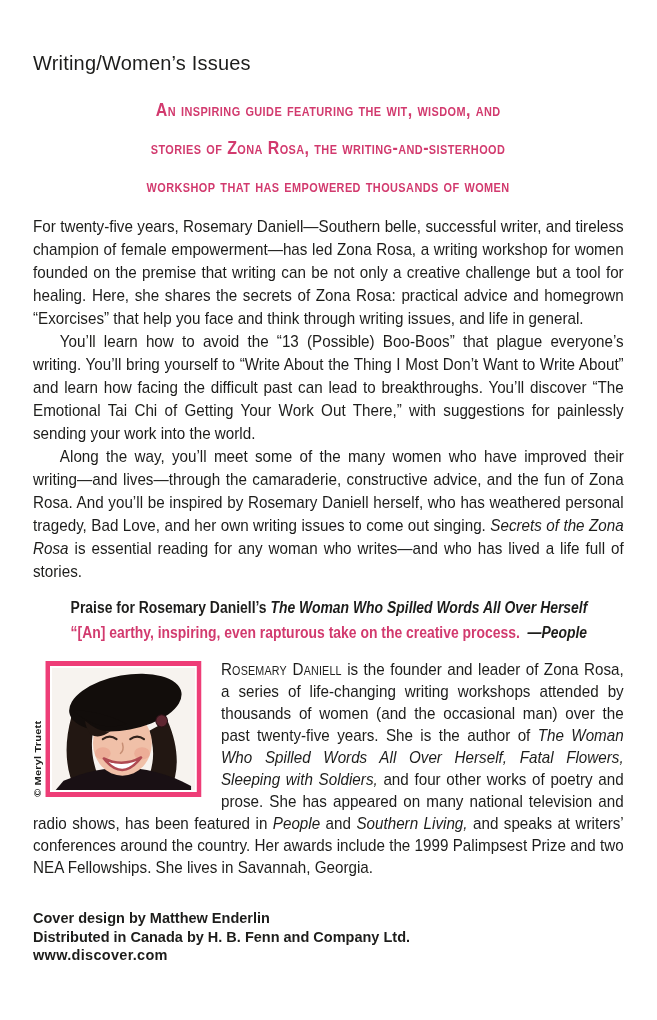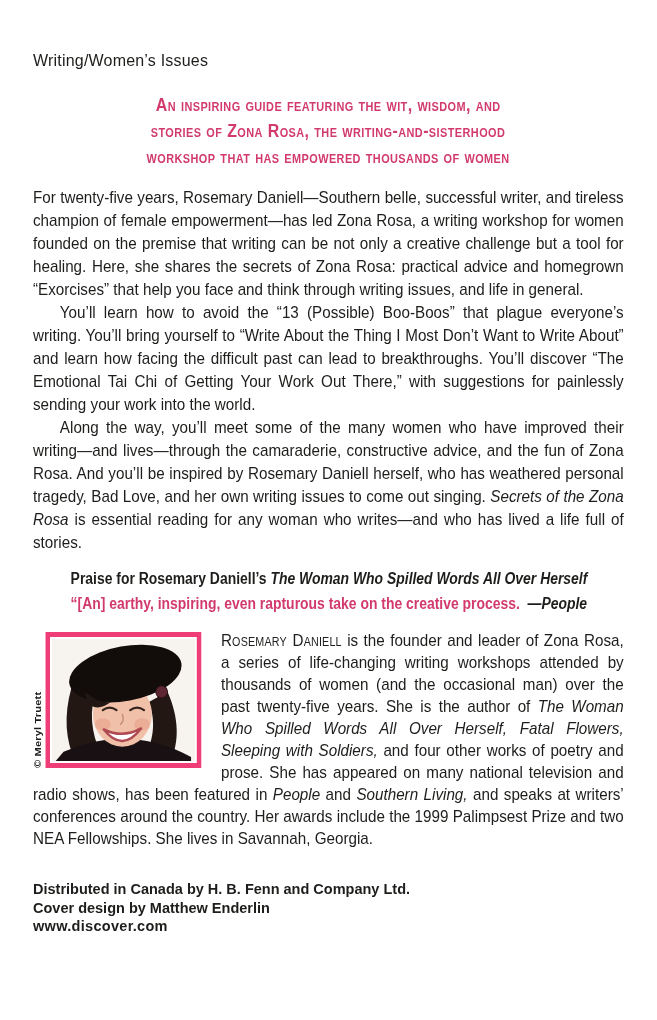--- a/index.html
+++ b/index.html
@@ -6,29 +6,29 @@
   .page {
     position:relative;
     width:657px; height:1020px;
     background:#ffffff;
     box-sizing:border-box;
     padding:52px 33px 0 33px;
     font-family:"Liberation Sans", sans-serif;
     color:#1d1d1b;
     overflow:hidden;
   }
-  .category { font-size:16px; letter-spacing:.2px; }
+  .category { font-size:20px; letter-spacing:.2px; }
 
   .tagline {
     margin-top:22px;
     display:flex; flex-direction:column; align-items:center;
     color:#d23a6e;
     font-weight:700;
     font-variant:small-caps;
-    font-size:19px; line-height:26px; letter-spacing:.5px;
+    font-size:19px; line-height:26px; letter-spacing:.5px;gap:12px;
   }
   .tagline-line { white-space:nowrap; transform:scaleX(.84); transform-origin:center; }
 
   .synopsis {
     margin-top:16px;
     width:660px;
     transform:scaleX(.895); transform-origin:0 0;
     font-size:17px; line-height:23px;
     text-align:justify;
   }
@@ -131,18 +131,18 @@
           <path d="M72,74 Q74,81 70,84" stroke="#c78e74" stroke-width="1.5" fill="none" stroke-linecap="round"></path>
 
           <path d="M53,89 Q72,112 91,88 Q72,98 53,89 Z" fill="#ffffff" stroke="#b04a52" stroke-width="2.5" stroke-linejoin="round"></path>
         </svg>
       </div>
     </div>
     <span><span class="seg-sc">Rosemary Daniell</span><span> is the founder and leader of Zona Rosa, a series of life-changing writing workshops attended by thousands of women (and the occasional man) over the past twenty-five years. She is the author of </span><span class="seg-i">The Woman Who Spilled Words All Over Herself, Fatal Flowers, Sleeping with Soldiers,</span><span> and four other works of poetry and prose. She has appeared on many national television and radio shows, has been featured in </span><span class="seg-i">People</span><span> and </span><span class="seg-i">Southern Living,</span><span> and speaks at writers’ conferences around the country. Her awards include the 1999 Palimpsest Prize and two NEA Fellowships. She lives in Savannah, Georgia.</span></span>
   </div>
 
   <div class="credits">
+    <div>Cover design by Matthew Enderlin</div>
     <div>Distributed in Canada by H. B. Fenn and Company Ltd.</div>
-    <div>Cover design by Matthew Enderlin</div>
     <div class="url">www.discover.com</div>
   </div>
 
 </div>
 
 </body></html>

